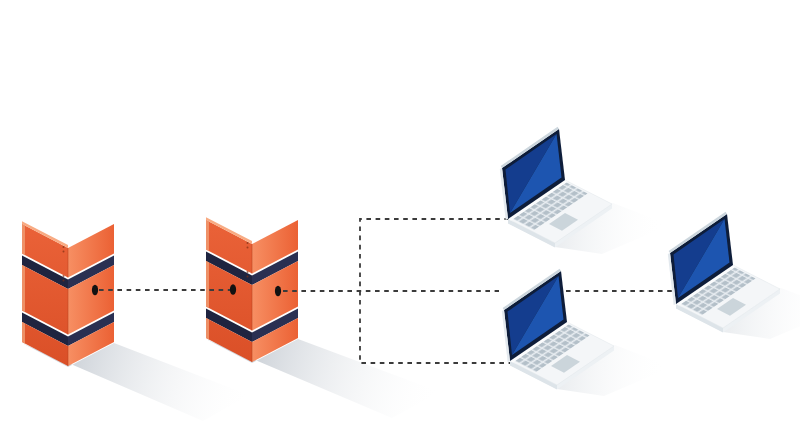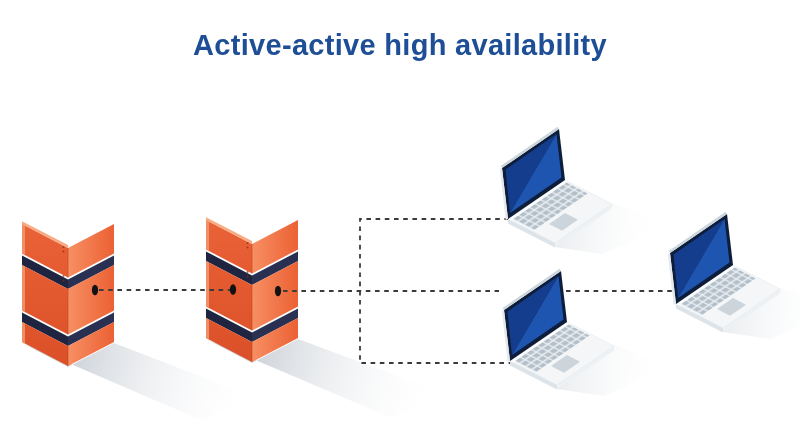--- a/index.html
+++ b/index.html
@@ -20,21 +20,20 @@
     color:#1d4e96;
     margin:0;
   }
   svg.scene{position:absolute;top:0;left:0;}
 </style>
 </head>
 <body>
 
 <div class="canvas">
 
-  <h1 class="diagram-title">Active-active high availability</h1>
 
   <svg class="scene" width="800" height="428" viewBox="0 0 800 428">
 
     <defs>
 
       <linearGradient id="gL" x1="0" y1="0" x2="0" y2="145" gradientUnits="userSpaceOnUse">
         <stop offset="0" stop-color="#ea6238"></stop>
           <stop offset="1" stop-color="#da4f27"></stop>
       </linearGradient>
       <linearGradient id="gR" x1="46" y1="0" x2="92" y2="0" gradientUnits="userSpaceOnUse">

